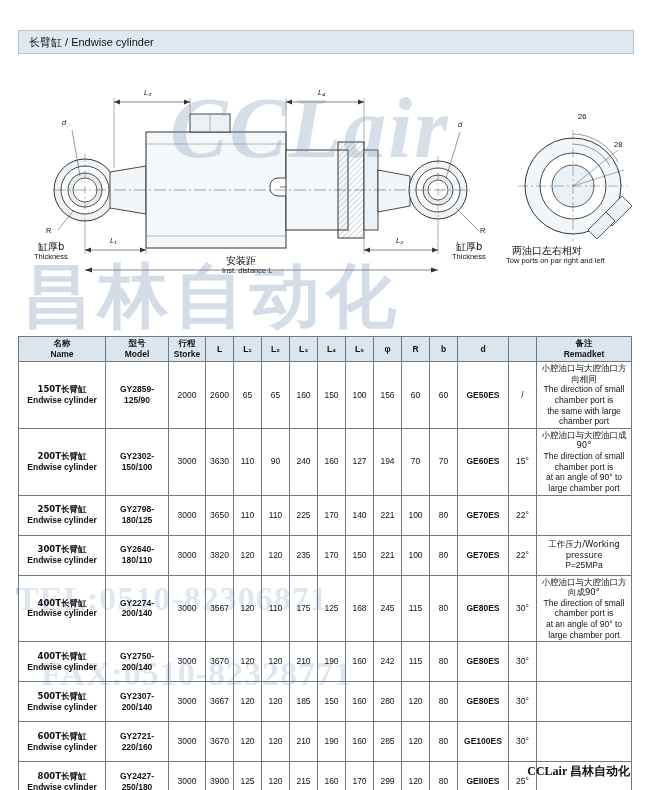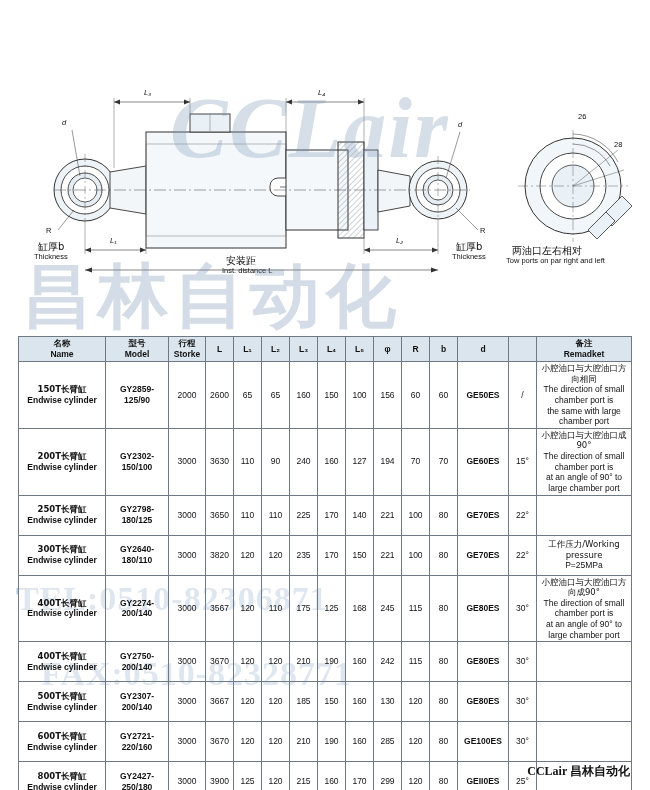--- a/index.html
+++ b/index.html
@@ -108,20 +108,23 @@
     font-size:7.5px;color:#111;white-space:nowrap;
   }
   .lbl.cnlbl{font-family:"DejaVu Sans", sans-serif;font-size:10px;}
   .lbl.ital{font-style:italic;}
 </style>
 </head>
 <body>
 
 <div class="page">
 
+  <div class="title-bar">
+    <span class="t cn">长臂缸 / Endwise cylinder</span>
+  </div>
 
   <div class="drawing">
 
     <svg width="614" height="272" viewBox="0 0 614 272">
       <defs>
         <pattern id="hatch" width="4" height="4" patternUnits="userSpaceOnUse" patternTransform="rotate(45)">
           <line x1="0" y1="0" x2="0" y2="4" stroke="#5a6a78" stroke-width="0.6"></line>
         </pattern>
       </defs>
 
@@ -435,21 +438,21 @@
             <div>GY2307-</div>
             <div>200/140</div>
           </td>
           <td class="stroke">3000</td>
           <td class="num">3667</td>
           <td class="num">120</td>
           <td class="num">120</td>
           <td class="num">185</td>
           <td class="num">150</td>
           <td class="num">160</td>
-          <td class="num">130</td>
+          <td class="num">280</td>
           <td class="num">120</td>
           <td class="num">80</td>
           <td class="dcol">GE80ES</td>
           <td class="num">30°</td>
           <td class="remark">
             <div class="cn"></div>
             <div></div>
             <div></div>
           </td>
         </tr>

